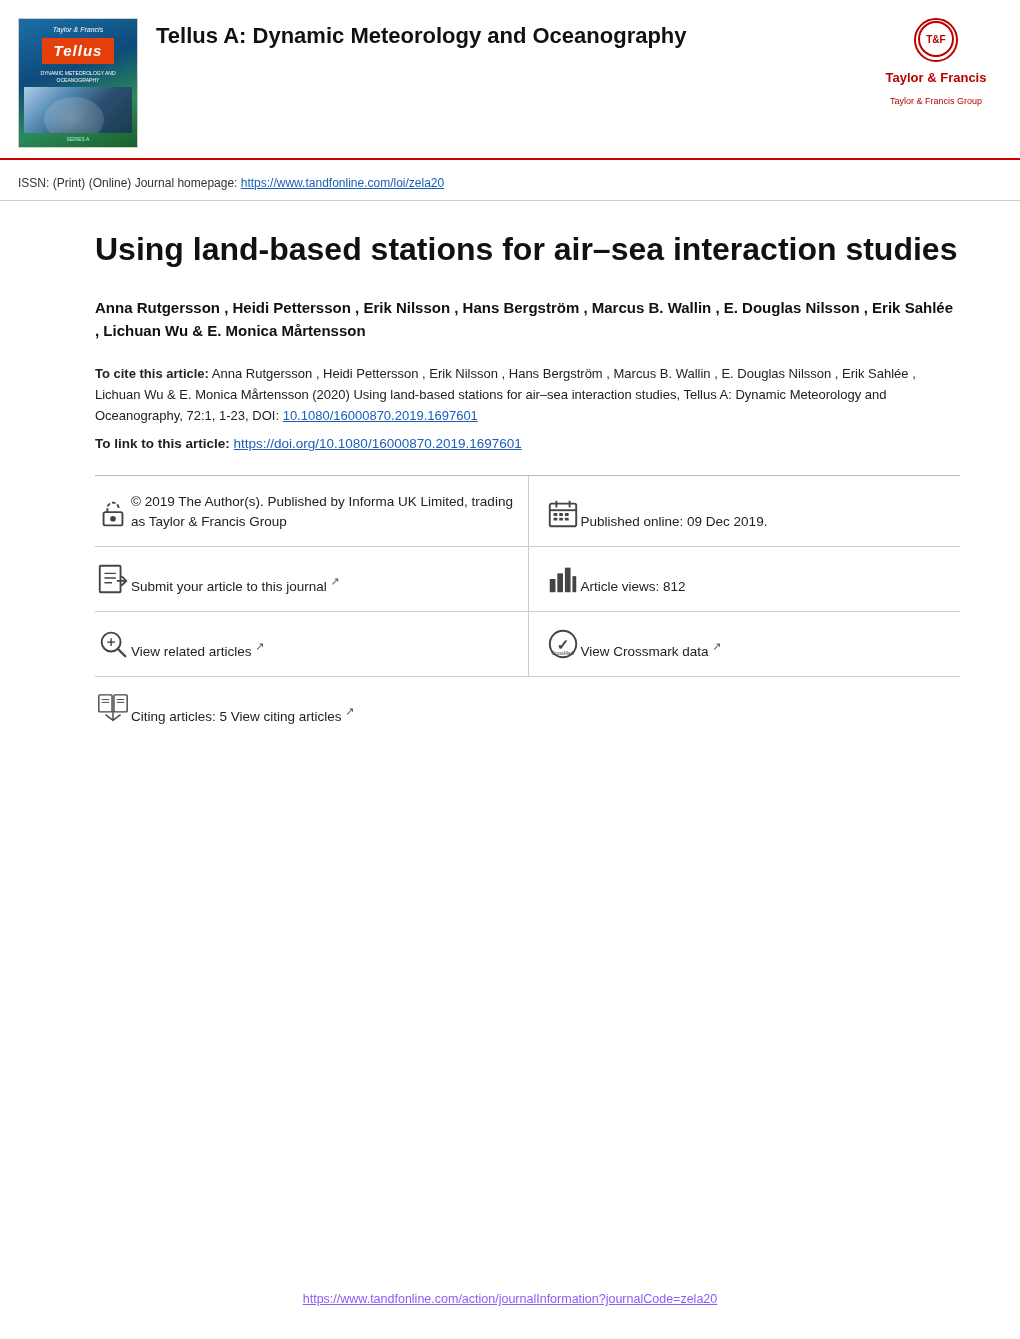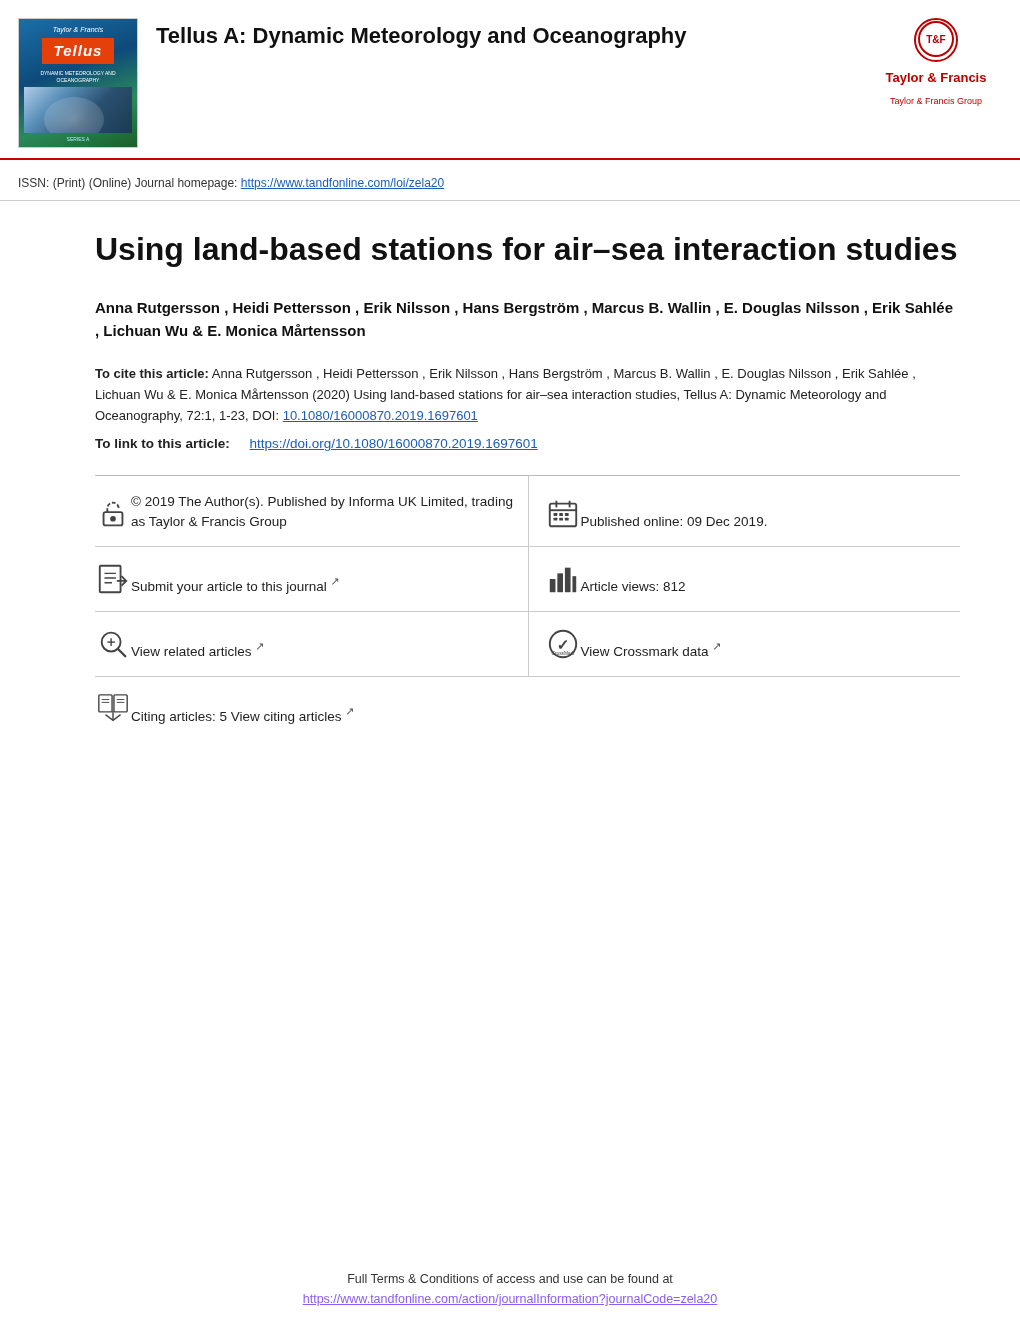--- a/index.html
+++ b/index.html
@@ -181,21 +181,20 @@
 
     .link-block {
       font-size: 13.5px;
       color: #222;
       margin-bottom: 20px;
     }
 
     .link-block a {
       color: #1a5eb8;
       text-decoration: underline;
-      margin-left: 16px;
     }
 
     
     .info-grid {
       display: grid;
       grid-template-columns: 1fr 1fr;
       border-top: 1px solid #bbb;
       margin-top: 10px;
     }
 
@@ -407,17 +406,16 @@
           Citing articles: 5 View citing articles <span class="external-icon">↗</span>
         </div>
       </div>
       <div class="info-cell info-cell-right" style="border-bottom:none; border-left:none;"></div>
 
     </div>
 
   </div>
 
   <div class="footer">
-    <div>Full Terms &amp; Conditions of access and use can be found at</div>
     <a href="#">https://www.tandfonline.com/action/journalInformation?journalCode=zela20</a>
   </div>
 
 </div>
 
 </body></html>

